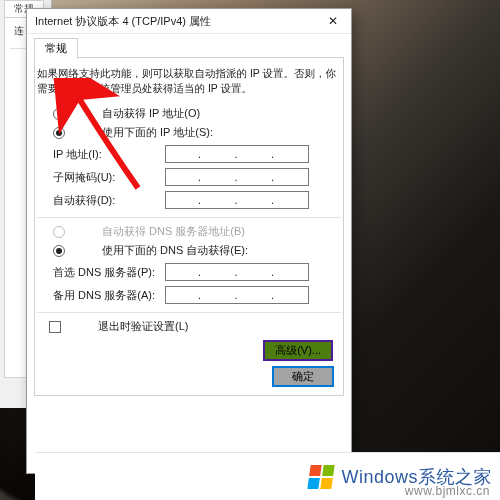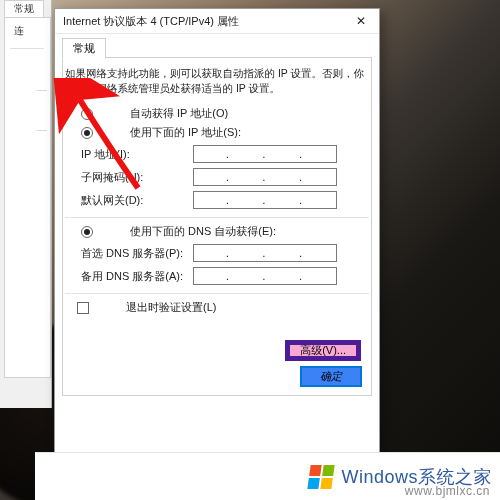--- a/index.html
+++ b/index.html
@@ -42,21 +42,21 @@
       position: absolute; top:0; left:4px; width:40px; height:18px; background:#fff; border:1px solid #d0d0d0; border-bottom:none; font-size:10px; line-height:16px; text-align:center; color:#333;
     }
     .behind-dialog .stub-body { position:absolute; top:17px; left:4px; right:0; bottom:30px; background:#fff; border:1px solid #d0d0d0; }
     .behind-dialog .stub-label { position:absolute; top:24px; left:14px; font-size:10px; color:#333; }
     .behind-dialog .stub-sep { position:absolute; top:48px; left:10px; width:34px; height:1px; background:#e0e0e0; }
     .behind-dialog .stub-row { position:absolute; left:37px; width:10px; height:1px; background:#d8d8d8; }
 
     .dialog {
       position: absolute;
       top: 8px;
-      left: 54px;
+      left: 26px;
       width: 326px;
       height: 466px;
       background: #fff;
       border: 1px solid #9a9a9a;
       box-shadow: 4px 4px 12px rgba(0,0,0,0.35);
     }
     .titlebar {
       height: 25px;
       display: flex;
       align-items: center;
@@ -145,28 +145,28 @@
       position: absolute;
       right: 10px;
       bottom: 34px;
       display: flex;
       gap: 0;
       align-items: center;
     }
     .btn {
       min-width: 62px;
       height: 21px;
-      border: 5px solid #4c1d95;
-      background: #f9a8d4;
+      border: 2px solid #4c1d95;
+      background: #4d7c0f;
       font-size: 11px;
       display: inline-flex; align-items: center; justify-content: center;
       padding: 0 10px;
       cursor: pointer;
     }
-    .btn.primary { border: 2px solid #0078d7; background: #3b82f6; font-style: italic; }
+    .btn.primary { border: 2px solid #0078d7; background: #a3a3a3; }
     .dialog-buttons {
       position: absolute;
       right: 9px;
       bottom: 8px;
       display: flex;
       gap: 7px;
     }
     .arrow {
       position: absolute;
       top: 78px;
@@ -247,32 +247,36 @@
       </div>
       <div class="field-row">
         <label>子网掩码(U):</label>
         <div class="ip-input">
             <span class="dot">.</span>
             <span class="dot">.</span>
             <span class="dot">.</span>
           </div>
       </div>
       <div class="field-row">
-        <label>默认网关(D):</label>
+        <label>自动获得(D):</label>
         <div class="ip-input">
             <span class="dot">.</span>
             <span class="dot">.</span>
             <span class="dot">.</span>
           </div>
       </div>
     </div>
 
     <div class="hr"></div>
 
     <div class="group">
+      <div class="radio-row indent disabled">
+        <span class="radio disabled"></span>
+        <span>自动获得 DNS 服务器地址(B)</span>
+      </div>
       <div class="radio-row indent">
         <span class="radio checked"></span>
         <span>使用下面的 DNS 自动获得(E):</span>
       </div>
       <div class="field-row">
         <label>首选 DNS 服务器(P):</label>
         <div class="ip-input">
             <span class="dot">.</span>
             <span class="dot">.</span>
             <span class="dot">.</span>

